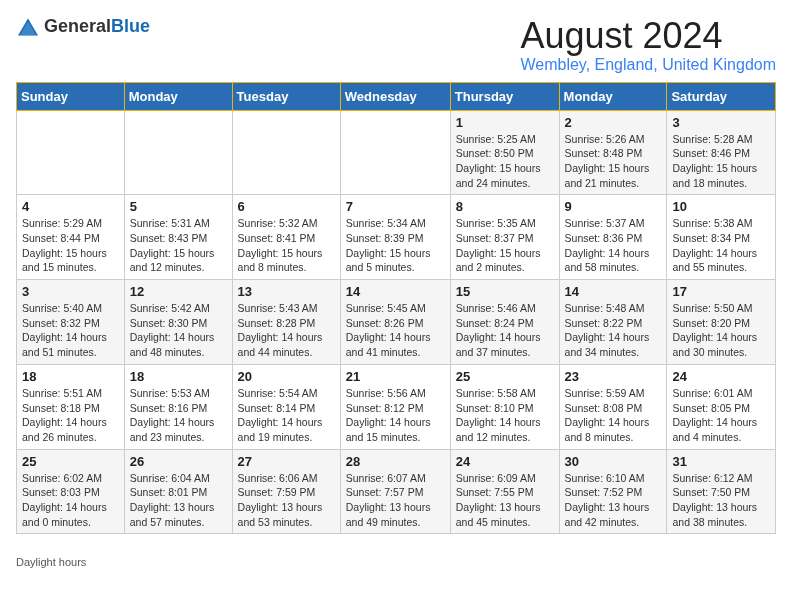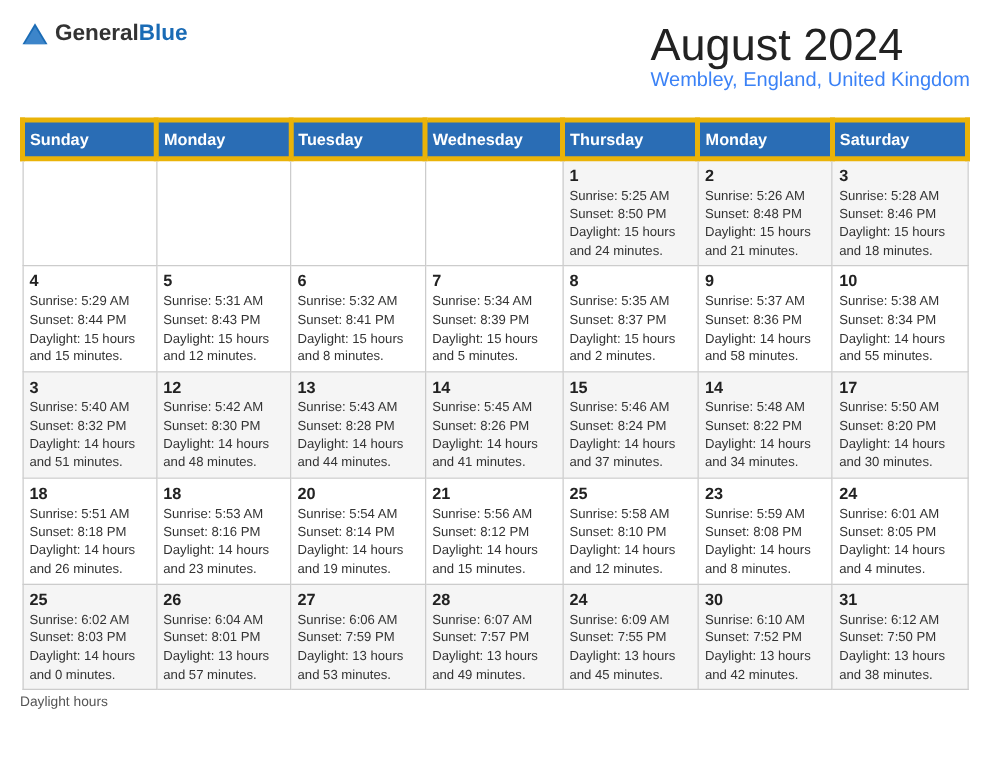--- a/index.html
+++ b/index.html
@@ -7,21 +7,21 @@
       font-family: Arial, sans-serif;
       background: #fff;
       width: 792px;
       min-height: 612px;
       padding: 16px;
     }
     .header {
       display: flex;
       align-items: flex-start;
       justify-content: space-between;
-      margin-bottom: 20px;
+      margin-bottom: 8px;
     }
     .logo {
       display: flex;
       align-items: center;
       gap: 4px;
     }
     .logo-icon {
       width: 24px;
       height: 20px;
     }
@@ -44,21 +44,21 @@
       border-collapse: collapse;
       font-size: 11px;
     }
     .calendar thead th {
       background-color: #2a6db5;
       color: #fff;
       padding: 6px 4px;
       text-align: left;
       font-size: 13px;
       font-weight: bold;
-      border: 4px solid #eab308;
+      border: 1px solid #eab308;
     }
     .calendar tbody td {
       border: 1px solid #ccc;
       vertical-align: top;
       padding: 4px 5px;
       width: 113px;
       min-height: 80px;
       background: #fff;
     }
     .calendar tbody tr:nth-child(odd) td {
@@ -76,21 +76,21 @@
     }
     .cell-text {
       color: #333;
       font-size: 10.5px;
       line-height: 1.4;
     }
     .empty-cell {
       background: #fff !important;
     }
     .footer-note {
-      margin-top: 4px;
+      margin-top: 22px;
       font-size: 11px;
       color: #555;
     }
   </style>
 </head>
 <body>
 
 <div class="header">
   <div class="logo">
     <svg class="logo-icon" viewBox="0 0 30 26" xmlns="http://www.w3.org/2000/svg">

